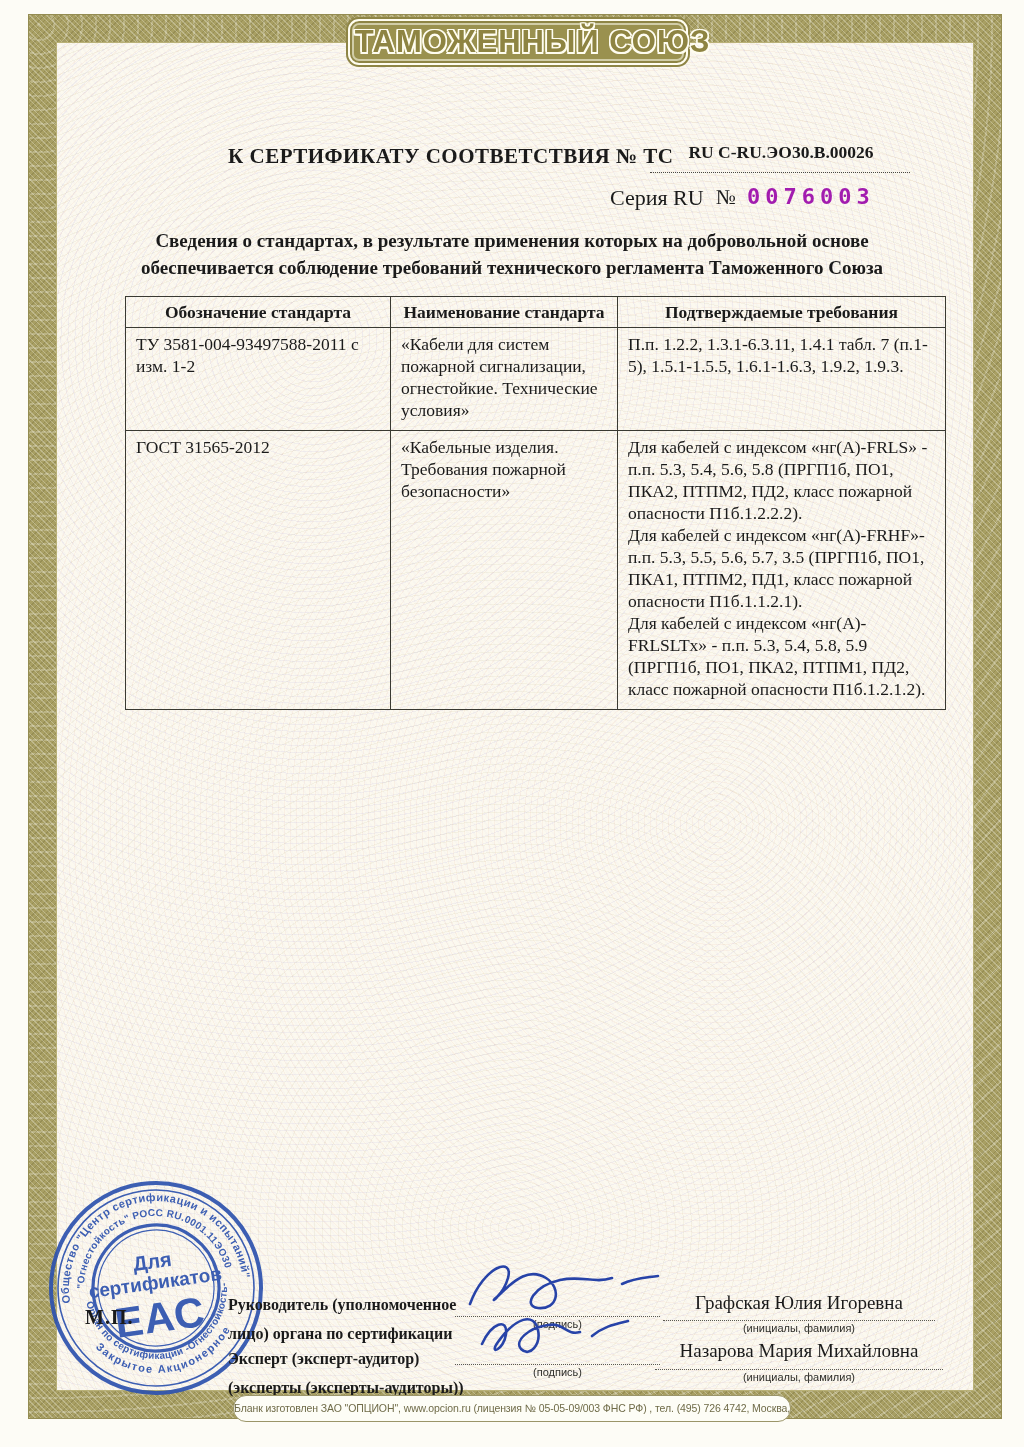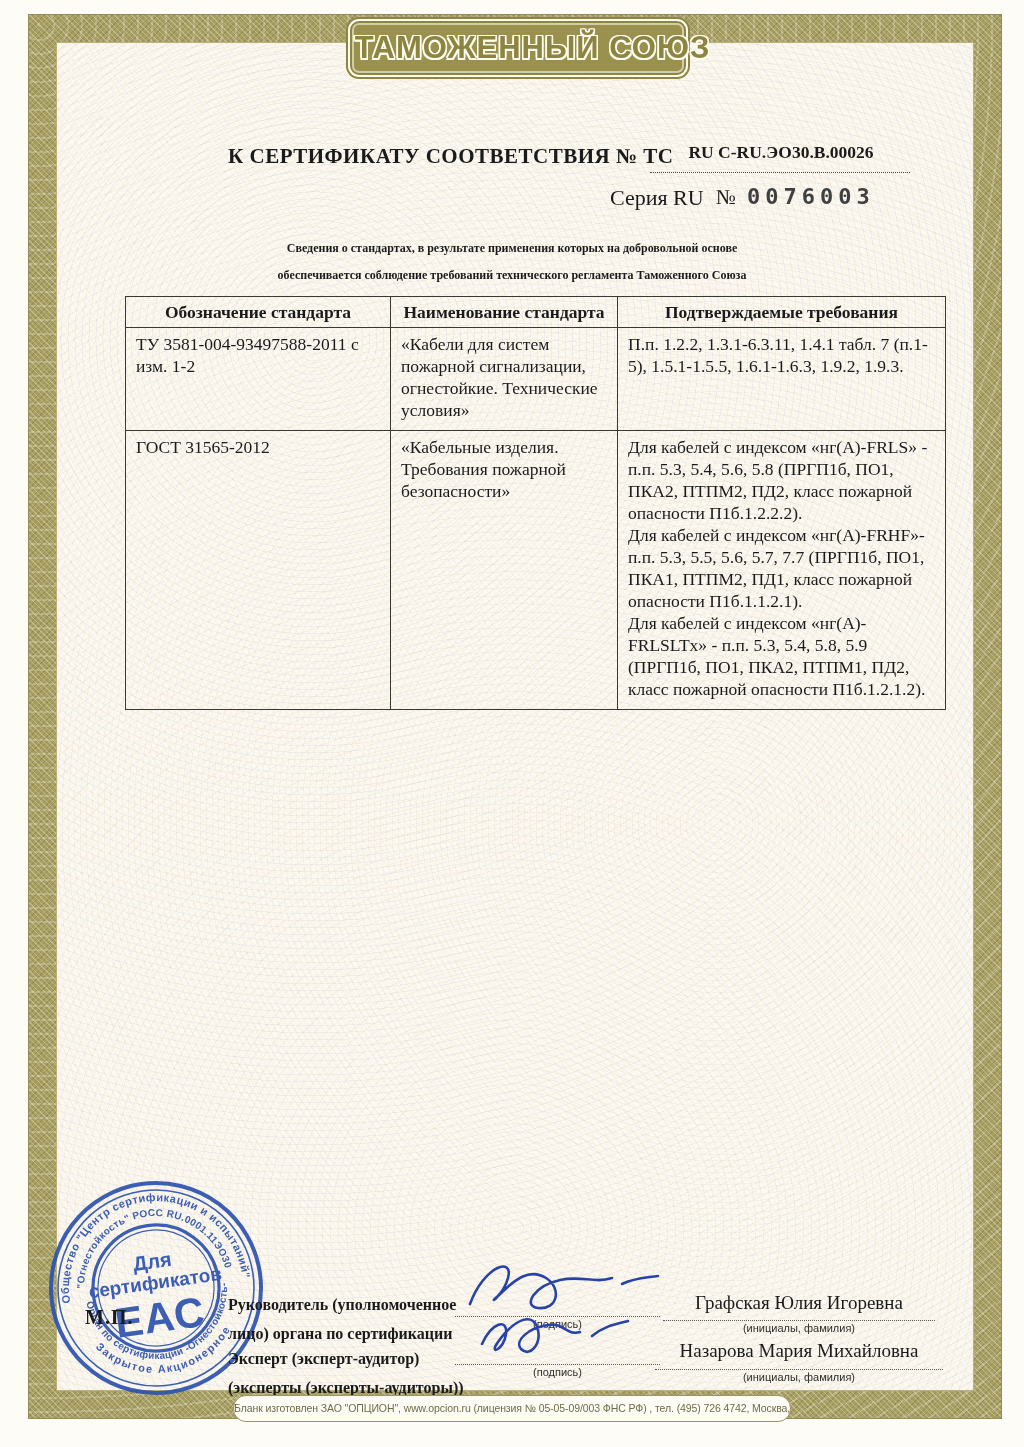--- a/index.html
+++ b/index.html
@@ -25,21 +25,21 @@
     background-color:#fcf9ef;
     background-image:
       repeating-radial-gradient(circle at 28% 22%, rgba(150,140,215,.10) 0 1px, transparent 1px 7px),
       repeating-radial-gradient(circle at 72% 58%, rgba(225,150,125,.09) 0 1px, transparent 1px 6px),
       repeating-radial-gradient(circle at 50% 88%, rgba(170,160,95,.09) 0 1px, transparent 1px 8px),
       repeating-linear-gradient(55deg, rgba(190,182,230,.05) 0 2px, transparent 2px 5px);
     border:1px solid #b9b178;
   }
   
   .banner {
-    position:absolute; left:348px; top:19px; width:340px; height:58px;
+    position:absolute; left:348px; top:19px; width:340px; height:46px;
     background:#9a914f; border-radius:11px;
     border:2px solid #fffdf0;
     box-shadow:0 0 0 2px #8e8545, inset 0 0 0 2px #8e8545, inset 0 0 0 4px rgba(255,255,240,.55);
     display:flex; align-items:center; justify-content:center;padding-left:29px;
   }
   .banner-text {
     font-family:"Liberation Sans", sans-serif; font-weight:bold; font-size:31px;
     letter-spacing:1px; color:#8e8442;
     text-shadow:-1.5px -1.5px 0 #fffdf0, 1.5px -1.5px 0 #fffdf0, -1.5px 1.5px 0 #fffdf0,
                  1.5px 1.5px 0 #fffdf0, 0 -1.5px 0 #fffdf0, 0 1.5px 0 #fffdf0,
@@ -51,25 +51,25 @@
     left:0; right:0; top:96px; text-align:center;
     font-size:31px; font-weight:bold; letter-spacing:2px;
   }
   .subtitle { left:228px; top:144px; font-size:21px; font-weight:bold; letter-spacing:.5px; white-space:nowrap; }
   .certnum { left:652px; top:142px; width:258px; text-align:center; font-size:17.5px; font-weight:bold; white-space:nowrap; }
   .certline { left:650px; top:172px; width:260px; border-top:1.5px dotted #4a4a44; height:0; }
   .series-label { left:610px; top:185px; font-size:22px; }
   .numsign   { left:716px; top:185px; font-size:21px; }
   .serial {
     left:747px; top:184px; font-family:"DejaVu Sans Mono", monospace;
-    font-weight:bold; font-size:22px; letter-spacing:5px; color:#404040;
+    font-weight:bold; font-size:22px; letter-spacing:5px; color:#a21caf;
   }
   .intro {
     left:72px; top:227px; width:880px; text-align:center;
-    font-size:12px; font-weight:bold; line-height:27px;margin-top:8px;
+    font-size:19px; font-weight:bold; line-height:27px;
   }
   table.standards {
     position:absolute; left:125px; top:296px; width:820px;
     border-collapse:collapse; font-size:17.5px; line-height:22px;
     background:transparent; table-layout:fixed;
   }
   table.standards th, table.standards td { border:1.6px solid #3a3a32; }
   table.standards th { padding:4px 6px; text-align:center; font-size:17.5px; vertical-align:middle; }
   table.standards td { padding:5px 10px 9px 10px; vertical-align:top; }
   td.c-req p { margin:0; }
@@ -145,21 +145,21 @@
         <td>«Кабели для систем пожарной сигнализации, огнестойкие. Технические условия»</td>
         <td class="c-req">
           <p>П.п. 1.2.2, 1.3.1-6.3.11, 1.4.1 табл. 7 (п.1-5), 1.5.1-1.5.5, 1.6.1-1.6.3, 1.9.2, 1.9.3.</p>
         </td>
       </tr>
       <tr>
         <td>ГОСТ 31565-2012</td>
         <td>«Кабельные изделия. Требования пожарной безопасности»</td>
         <td class="c-req">
           <p>Для кабелей с индексом «нг(А)-FRLS» - п.п. 5.3, 5.4, 5.6, 5.8 (ПРГП1б, ПО1, ПКА2, ПТПМ2, ПД2, класс пожарной опасности П1б.1.2.2.2).</p>
-          <p>Для кабелей с индексом «нг(А)-FRHF»- п.п. 5.3, 5.5, 5.6, 5.7, 7.7 (ПРГП1б, ПО1, ПКА1, ПТПМ2, ПД1, класс пожарной опасности П1б.1.1.2.1).</p>
+          <p>Для кабелей с индексом «нг(А)-FRHF»- п.п. 5.3, 5.5, 5.6, 5.7, 3.5 (ПРГП1б, ПО1, ПКА1, ПТПМ2, ПД1, класс пожарной опасности П1б.1.1.2.1).</p>
           <p>Для кабелей с индексом «нг(А)-FRLSLTx» - п.п. 5.3, 5.4, 5.8, 5.9 (ПРГП1б, ПО1, ПКА2, ПТПМ1, ПД2, класс пожарной опасности П1б.1.2.1.2).</p>
         </td>
       </tr>
     </tbody>
   </table>
 
   <svg class="abs stamp" viewBox="0 0 224 224">
     <circle cx="112" cy="112" r="105" fill="none" stroke="#2d52ae" stroke-width="4"></circle>
     <circle cx="112" cy="112" r="98" fill="none" stroke="#2d52ae" stroke-width="1.6"></circle>
     <circle cx="112" cy="112" r="63" fill="none" stroke="#2d52ae" stroke-width="3.2"></circle>

